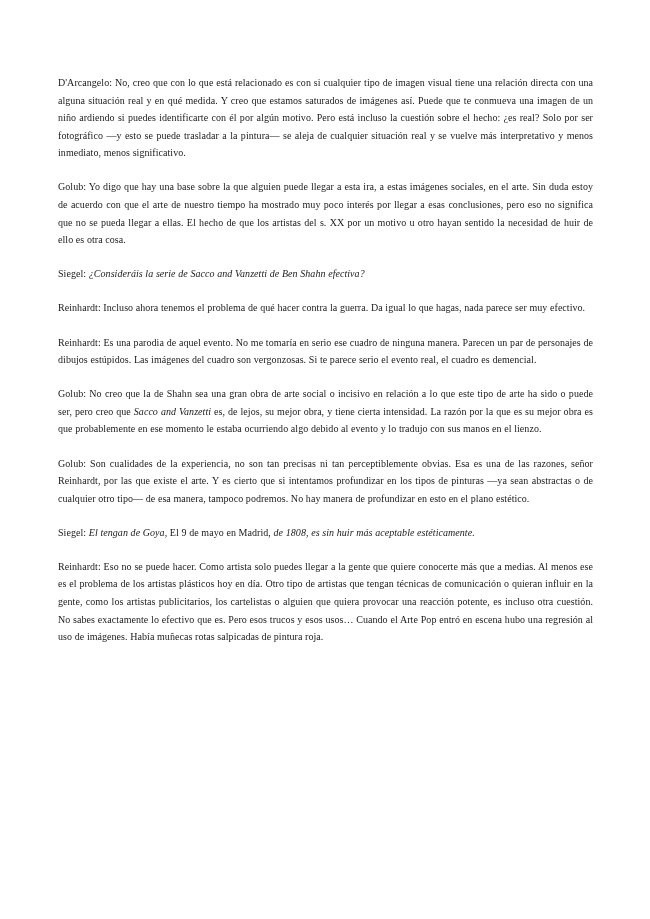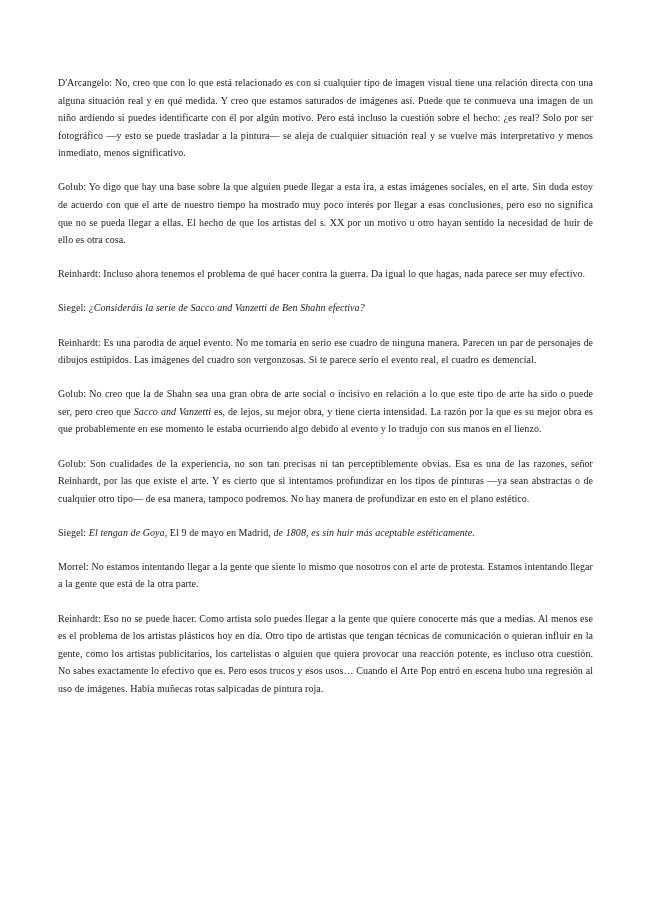--- a/index.html
+++ b/index.html
@@ -48,22 +48,21 @@
     font-style: normal;
   }
 </style>
 </head>
 <body>
 
 <div class="page">
   <div class="text-column" id="transcript-body">
   <p class="para"><span class="ro">D'Arcangelo: No, creo que con lo que está relacionado es con si cualquier tipo de imagen visual tiene una relación directa con una alguna situación real y en qué medida. Y creo que estamos saturados de imágenes así. Puede que te conmueva una imagen de un niño ardiendo si puedes identificarte con él por algún motivo. Pero está incluso la cuestión sobre el hecho: ¿es real? Solo por ser fotográfico —y esto se puede trasladar a la pintura— se aleja de cualquier situación real y se vuelve más interpretativo y menos inmediato, menos significativo.</span></p>
       <p class="para"><span class="ro">Golub: Yo digo que hay una base sobre la que alguien puede llegar a esta ira, a estas imágenes sociales, en el arte. Sin duda estoy de acuerdo con que el arte de nuestro tiempo ha mostrado muy poco interés por llegar a esas conclusiones, pero eso no significa que no se pueda llegar a ellas. El hecho de que los artistas del s. XX por un motivo u otro hayan sentido la necesidad de huir de ello es otra cosa.</span></p>
+      <p class="para"><span class="ro">Siegel: </span><span class="it">¿Consideráis la serie de Sacco and Vanzetti de Ben Shahn efectiva?</span></p>
       <p class="para"><span class="ro">Reinhardt: Incluso ahora tenemos el problema de qué hacer contra la guerra. Da igual lo que hagas, nada parece ser muy efectivo.</span></p>
-      <p class="para"><span class="ro">Siegel: </span><span class="it">¿Consideráis la serie de Sacco and Vanzetti de Ben Shahn efectiva?</span></p>
       <p class="para"><span class="ro">Reinhardt: Es una parodia de aquel evento. No me tomaría en serio ese cuadro de ninguna manera. Parecen un par de personajes de dibujos estúpidos. Las imágenes del cuadro son vergonzosas. Si te parece serio el evento real, el cuadro es demencial.</span></p>
       <p class="para"><span class="ro">Golub: No creo que la de Shahn sea una gran obra de arte social o incisivo en relación a lo que este tipo de arte ha sido o puede ser, pero creo que </span><span class="it">Sacco and Vanzetti</span><span class="ro"> es, de lejos, su mejor obra, y tiene cierta intensidad. La razón por la que es su mejor obra es que probablemente en ese momento le estaba ocurriendo algo debido al evento y lo tradujo con sus manos en el lienzo.</span></p>
       <p class="para"><span class="ro">Golub: Son cualidades de la experiencia, no son tan precisas ni tan perceptiblemente obvias. Esa es una de las razones, señor Reinhardt, por las que existe el arte. Y es cierto que si intentamos profundizar en los tipos de pinturas —ya sean abstractas o de cualquier otro tipo— de esa manera, tampoco podremos. No hay manera de profundizar en esto en el plano estético.</span></p>
       <p class="para"><span class="ro">Siegel: </span><span class="it">El tengan de Goya</span><span class="ro">, El 9 de mayo en Madrid, </span><span class="it">de 1808, es sin huir más aceptable estéticamente.</span></p>
-      <p class="para"><span class="ro">Morrel: No estamos intentando llegar a la gente que siente lo mismo que nosotros con el arte de protesta. Estamos intentando llegar a la gente que está de la otra parte.</span></p>
       <p class="para"><span class="ro">Reinhardt: Eso no se puede hacer. Como artista solo puedes llegar a la gente que quiere conocerte más que a medias. Al menos ese es el problema de los artistas plásticos hoy en día. Otro tipo de artistas que tengan técnicas de comunicación o quieran influir en la gente, como los artistas publicitarios, los cartelistas o alguien que quiera provocar una reacción potente, es incluso otra cuestión. No sabes exactamente lo efectivo que es. Pero esos trucos y esos usos… Cuando el Arte Pop entró en escena hubo una regresión al uso de imágenes. Había muñecas rotas salpicadas de pintura roja.</span></p>
     </div>
 </div>
 
 </body></html>

